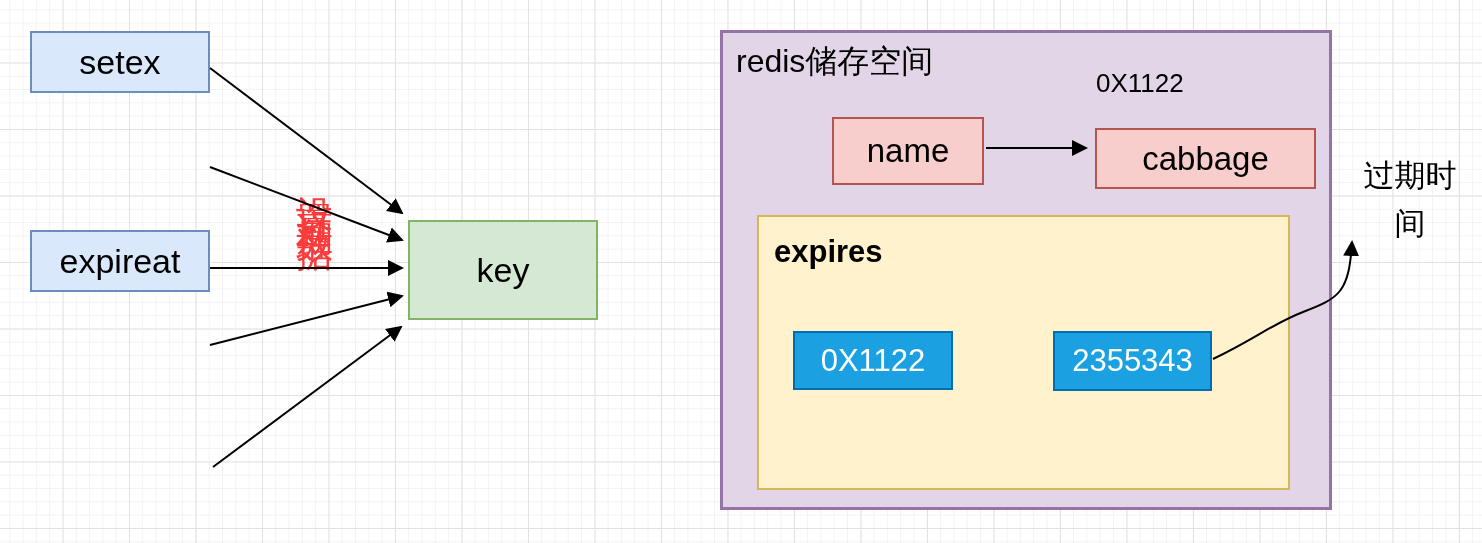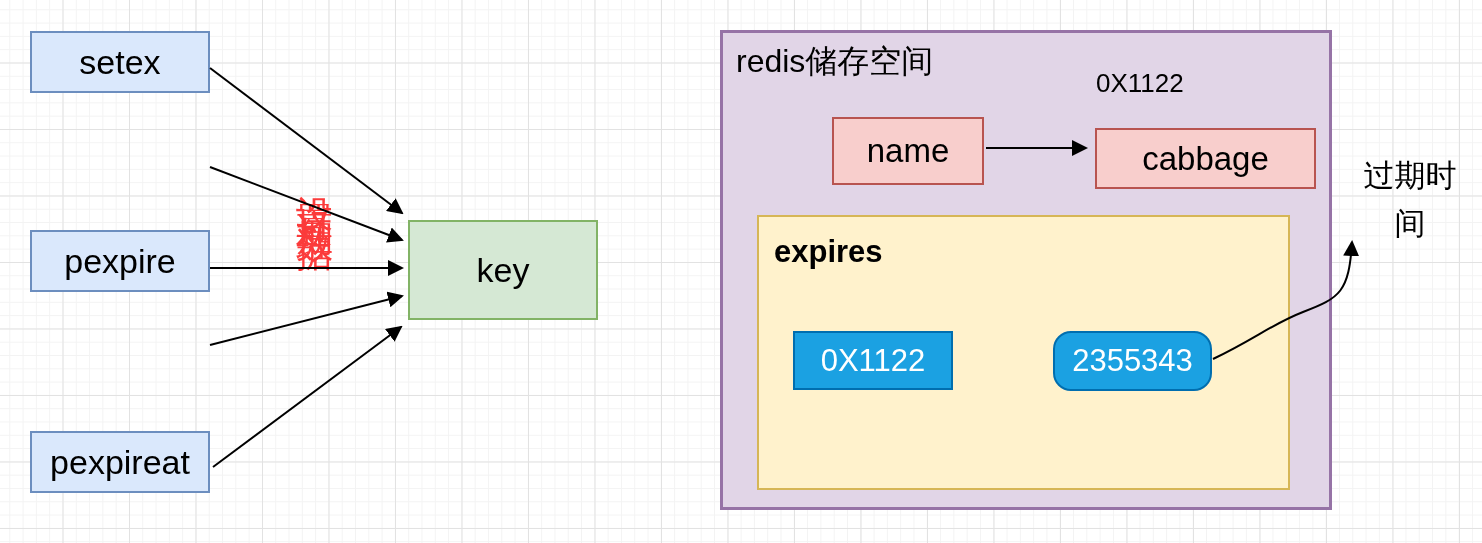--- a/index.html
+++ b/index.html
@@ -107,21 +107,21 @@
     color: #000000;
     font-weight: bold;
   }
   .cyan-box {
     background: var(--cyan-fill, #1ba1e2);
     border: 2px solid var(--cyan-border, #006eaf);
     color: #ffffff;
     font-size: 31px;
   }
   .cyan-addr { left: 793px;  top: 331px; width: 160px; height: 59px; }
-  .cyan-ts   { left: 1053px; top: 331px; width: 159px; height: 60px; border-radius: 18px; }
+  .cyan-ts   { left: 1053px; top: 331px; width: 159px; height: 60px; }
   .expire-time-note {
     position: absolute;
     left: 1360px;
     top: 152px;
     width: 100px;
     font-size: 31px;
     line-height: 48px;
     text-align: center;
     color: #000000;
   }
@@ -141,24 +141,21 @@
 </style>
 </head>
 <body>
 
 <div class="canvas">
 
   <div class="box cmd-box" style="top:31px">
     <span>setex</span>
   </div>
   <div class="box cmd-box" style="top:230px">
-    <span>pexpire</span>
-  </div>
-  <div class="box cmd-box" style="top:431px">
-    <span>pexpireat</span>
+    <span>expireat</span>
   </div>
 
   <div class="note-vertical">设置过期数据</div>
 
   <div class="box key-box">
     <span>key</span>
   </div>
 
   <div class="redis-space"></div>
   <div class="redis-title">redis储存空间</div>

